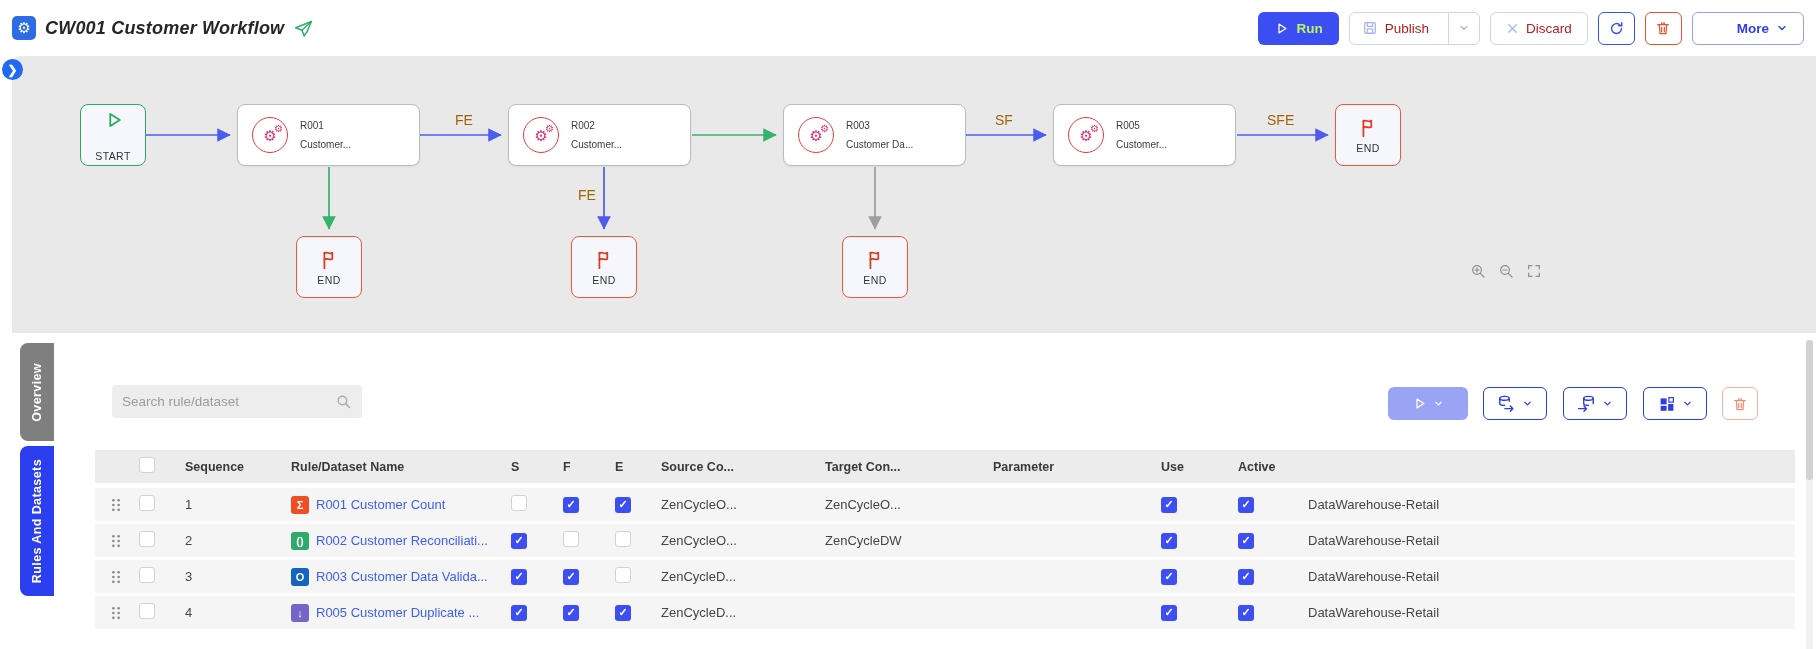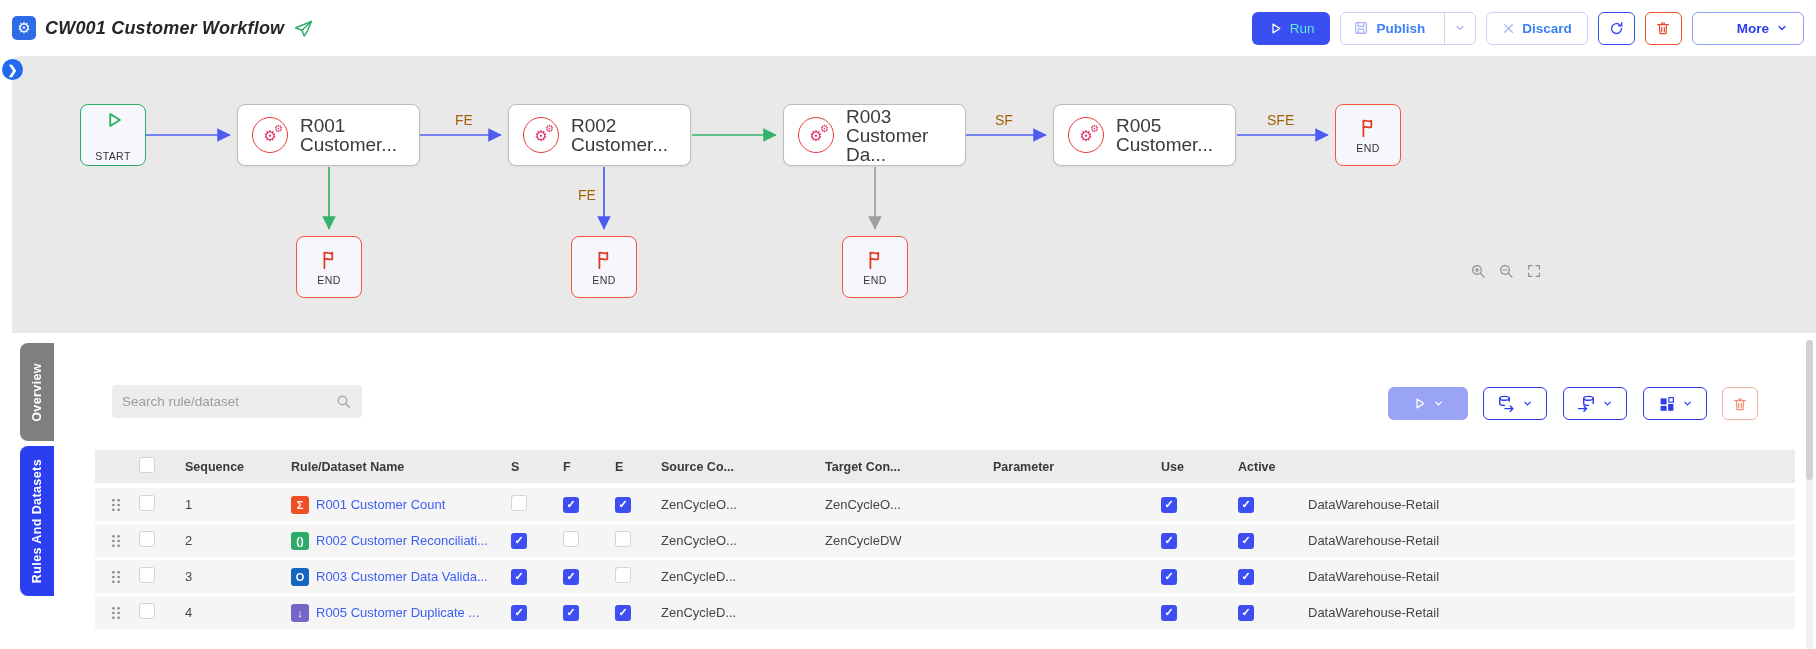--- a/index.html
+++ b/index.html
@@ -11,22 +11,22 @@
   .app-header { position:absolute; left:0; top:0; width:1816px; height:56px; background:#fff;
     display:flex; align-items:center; justify-content:space-between; padding:0 12px; }
   .title-wrap { display:flex; align-items:center; gap:9px; }
   .app-ico { width:24px; height:24px; border-radius:5px; background:#2e6ce6; color:#fff;
     display:flex; align-items:center; justify-content:center; font-size:15px; }
   .page-title { font-size:18px; font-weight:700; color:#262626; letter-spacing:.2px;font-style:italic; }
   .hdr-btns { display:flex; align-items:center; gap:10px; }
   .btn { display:inline-flex; align-items:center; justify-content:center; gap:7px; height:33px;
     padding:0 15px; border-radius:6px; font-size:13.5px; border:1px solid transparent;
     background:#fff; cursor:pointer; white-space:nowrap; }
-  .btn.primary { background:#3b4ef2; color:#5eead4; font-weight:400; }
-  .btn.dis { border-color:#ccd4fc; color:#3b82f6; font-weight:700;justify-content:center; }
+  .btn.primary { background:#3b4ef2; color:#bef264; font-weight:700; }
+  .btn.dis { border-color:#ccd4fc; color:#b91c1c; font-weight:400;justify-content:center; }
   .btn.split { padding:0; overflow:hidden; }
   .btn.split .main { padding:0 12px; display:flex; align-items:center; gap:7px; height:100%; }
   .btn.split .chev { padding:0 9px; border-left:1px solid #ccd4fc; height:100%;
     display:flex; align-items:center; }
   .btn.iconb { width:37px; padding:0; }
   .btn.refresh { border-color:#3b4ef2; color:#3b4ef2; }
   .btn.danger { border-color:#e8502f; color:#e8502f; }
   .btn.more { border-color:#94a1f6; color:#2c3ef0; font-weight:700;padding-left:44px; }
 
   
@@ -41,21 +41,21 @@
     justify-content:center; gap:3px; background:#f6f7fc; }
   .term .t-label { font-size:10.5px; color:#333; letter-spacing:.4px; }
   .start { border:1.5px solid #27ae60;gap:19px; }
   .endn { border:1.5px solid #f2553a; }
   .rule { width:183px; height:62px; border:1px solid #bcbcbc; display:flex; align-items:center;
     gap:12px; padding:0 14px; box-shadow:0 1px 2px rgba(0,0,0,.06); }
   .rule-ico { position:relative; width:36px; height:36px; min-width:36px; border-radius:50%;
     border:1.5px solid #e43b3b; color:#e5326e; display:flex; align-items:center; justify-content:center; }
   .rule-ico .g1 { font-size:15px; line-height:1; }
   .rule-ico .g2 { position:absolute; font-size:10px; right:4px; top:5px; }
-  .rule-txt div { font-size:19px; color:#3c3c3c; line-height:19px; }
+  .rule-txt div { font-size:10px; color:#3c3c3c; line-height:19px; }
   .edge-label { position:absolute; font-size:14px; color:#a16207; }
 
   .zoom-ctrls { position:absolute; right:274px; top:207px; display:flex; gap:12px; color:#8f8f8f; }
   .zoom-ctrls span { cursor:pointer; display:flex; }
 
   
   .panel { position:absolute; left:0; top:333px; width:1816px; height:316px; background:#fff; }
   .vtab { position:absolute; left:20px; width:34px; border-radius:8px 0 0 8px; color:#fff;
     display:flex; align-items:center; justify-content:center; cursor:pointer; }
   .vtab span { writing-mode:vertical-rl; transform:rotate(180deg); font-size:12.5px;

